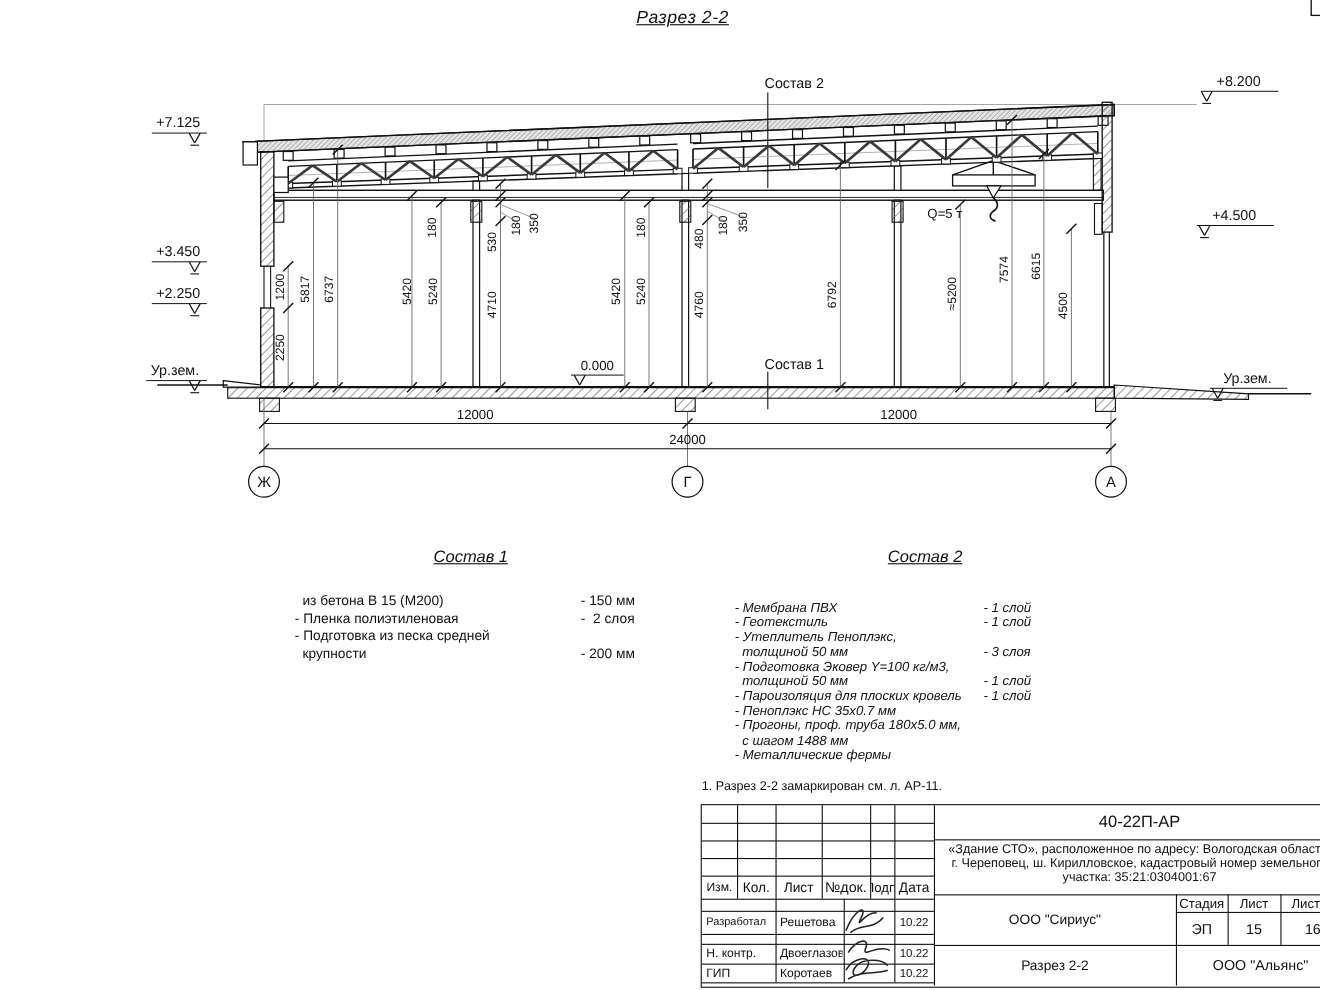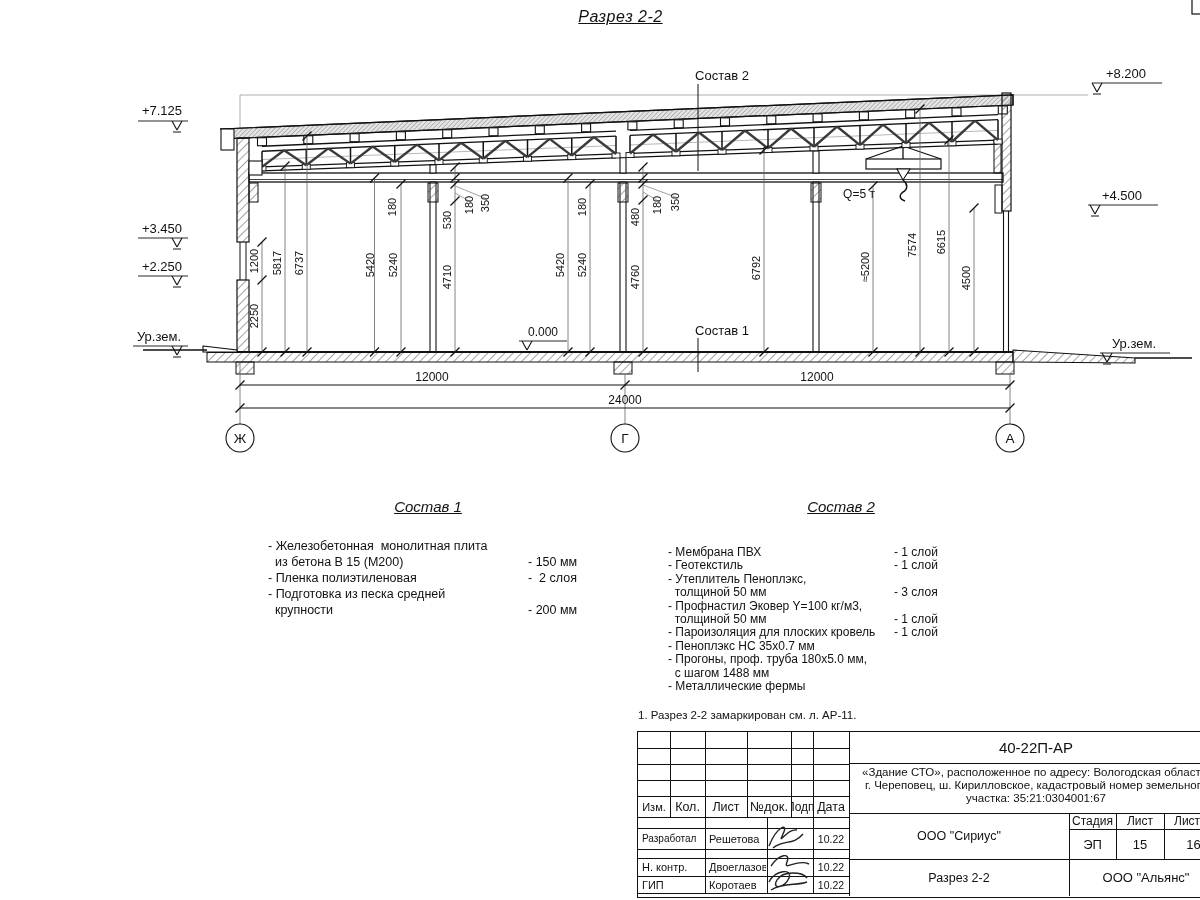--- a/index.html
+++ b/index.html
@@ -4,21 +4,21 @@
 <style>
   html,body{margin:0;padding:0;}
   body{width:1200px;height:900px;position:relative;overflow:hidden;background:#fff;
        font-family:"Liberation Sans",sans-serif;color:#111;}
   .abs{position:absolute;}
   #page-title{left:538px;top:8px;width:165px;text-align:center;font-style:italic;
       font-size:16px;text-decoration:underline;letter-spacing:.5px;}
   .sostav-h{width:120px;text-align:center;font-style:italic;font-size:15px;text-decoration:underline;}
   .slist{font-size:12.5px;}
   .srow{display:flex;line-height:16px;white-space:pre;}
-  #sostav2-list .srow{line-height:13.4px;font-size:12px;}
+  #sostav2-list .srow{line-height:13.4px;font-size:12px;font-style:italic;}
   .srow .t{flex:1;}
   .srow .v{width:50px;text-align:left;}
   #sostav2-list .srow .v{width:92px;}
   #note{left:638px;top:709px;width:340px;font-size:11.5px;}
   
   #tb{left:637px;top:731px;width:585px;height:167px;border:1.5px solid #111;box-sizing:border-box;}
   #tb .vl{position:absolute;width:1px;background:#111;}
   #tb .hl{position:absolute;height:1px;background:#111;}
   #tb .cell{position:absolute;display:flex;align-items:center;justify-content:center;
       text-align:center;overflow:hidden;}
@@ -338,33 +338,32 @@
     <text class="dt" x="916" y="245" transform="rotate(-90 916 245)">7574</text>
     <text class="dt" x="945" y="242" transform="rotate(-90 945 242)">6615</text>
     <text class="dt" x="970" y="278" transform="rotate(-90 970 278)">4500</text>
   </g>
 </svg>
 
 <div class="abs sostav-h" style="left:368px;top:498px">Состав 1</div>
 <div class="abs sostav-h" style="left:781px;top:498px">Состав 2</div>
 
 <div class="abs slist" id="sostav1-list" style="left:268px;top:538px;width:310px">
-  <div class="srow"><span class="t">- Железобетонная  монолитная плита</span><span class="v"></span></div>
   <div class="srow"><span class="t">  из бетона В 15 (М200)</span><span class="v">- 150 мм</span></div>
   <div class="srow"><span class="t">- Пленка полиэтиленовая</span><span class="v">-  2 слоя</span></div>
   <div class="srow"><span class="t">- Подготовка из песка средней</span><span class="v"></span></div>
   <div class="srow"><span class="t">  крупности</span><span class="v">- 200 мм</span></div>
 </div>
 
 <div class="abs slist" id="sostav2-list" style="left:668px;top:546px;width:318px">
   <div class="srow"><span class="t">- Мембрана ПВХ</span><span class="v">- 1 слой</span></div>
   <div class="srow"><span class="t">- Геотекстиль</span><span class="v">- 1 слой</span></div>
   <div class="srow"><span class="t">- Утеплитель Пеноплэкс,</span><span class="v"></span></div>
   <div class="srow"><span class="t">  толщиной 50 мм</span><span class="v">- 3 слоя</span></div>
-  <div class="srow"><span class="t">- Профнастил Эковер Y=100 кг/м3,</span><span class="v"></span></div>
+  <div class="srow"><span class="t">- Подготовка Эковер Y=100 кг/м3,</span><span class="v"></span></div>
   <div class="srow"><span class="t">  толщиной 50 мм</span><span class="v">- 1 слой</span></div>
   <div class="srow"><span class="t">- Пароизоляция для плоских кровель</span><span class="v">- 1 слой</span></div>
   <div class="srow"><span class="t">- Пеноплэкс НС 35х0.7 мм</span><span class="v"></span></div>
   <div class="srow"><span class="t">- Прогоны, проф. труба 180х5.0 мм,</span><span class="v"></span></div>
   <div class="srow"><span class="t">  с шагом 1488 мм</span><span class="v"></span></div>
   <div class="srow"><span class="t">- Металлические фермы</span><span class="v"></span></div>
 </div>
 
 <div class="abs" id="note">1. Разрез 2-2 замаркирован см. л. АР-11.</div>
 

